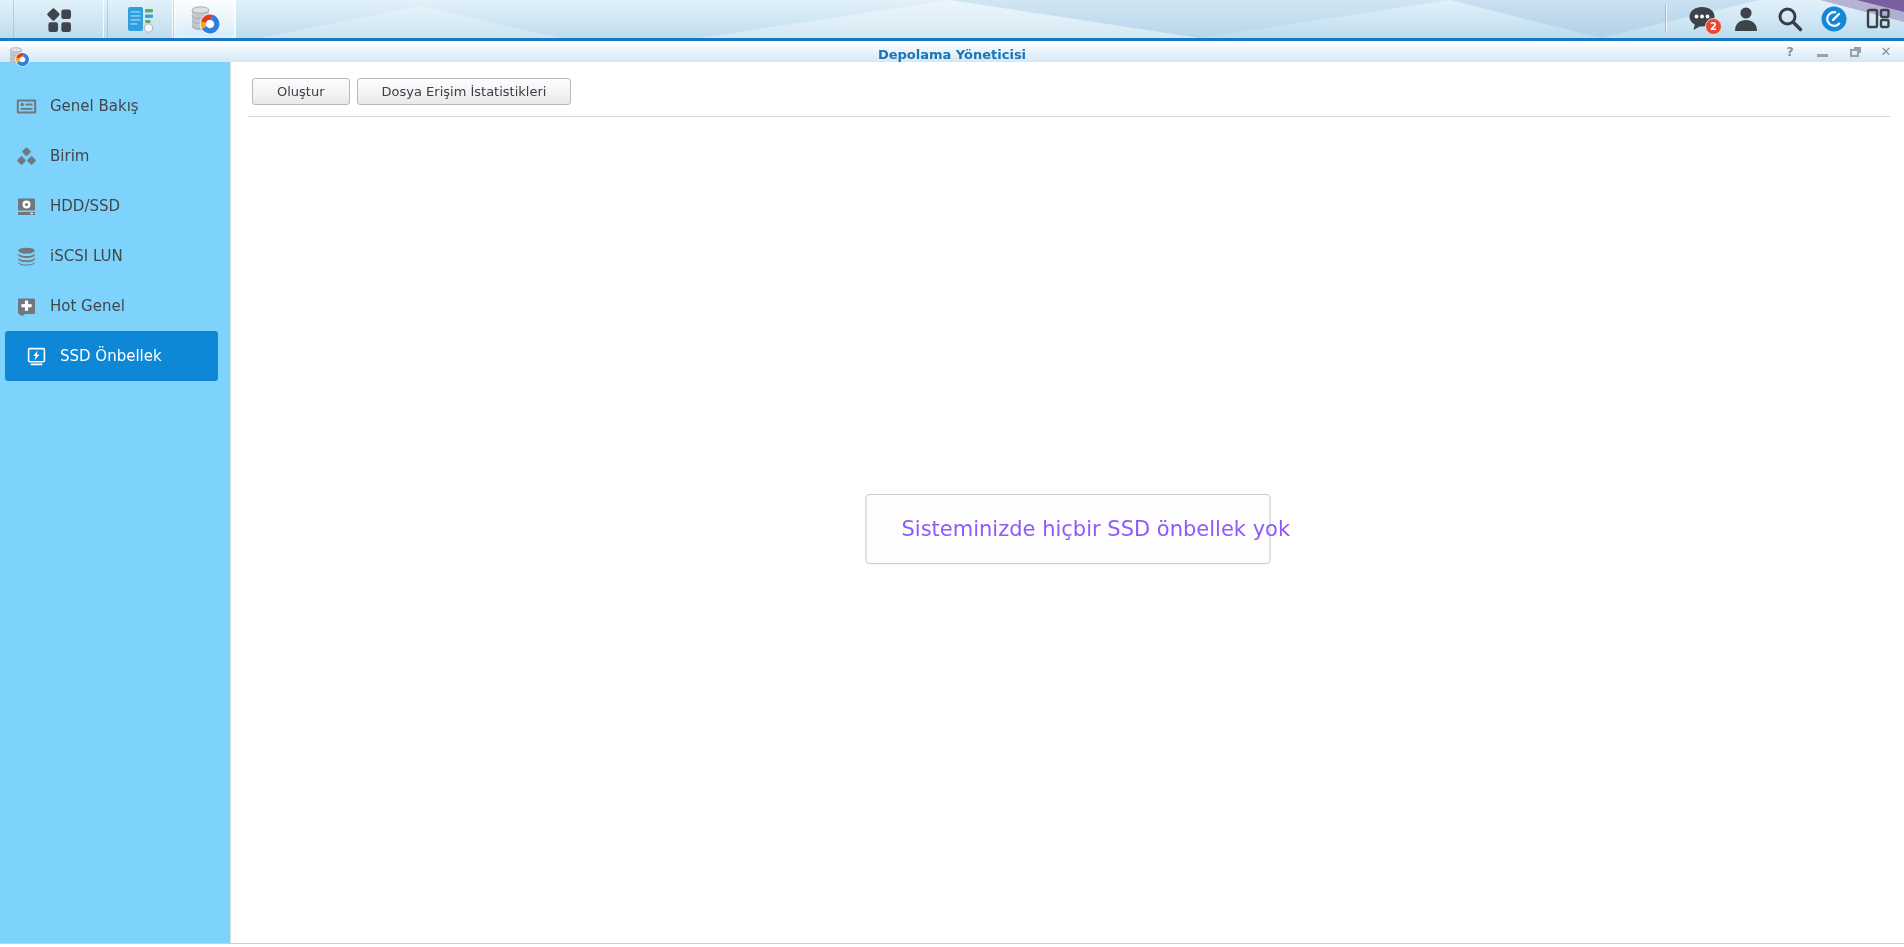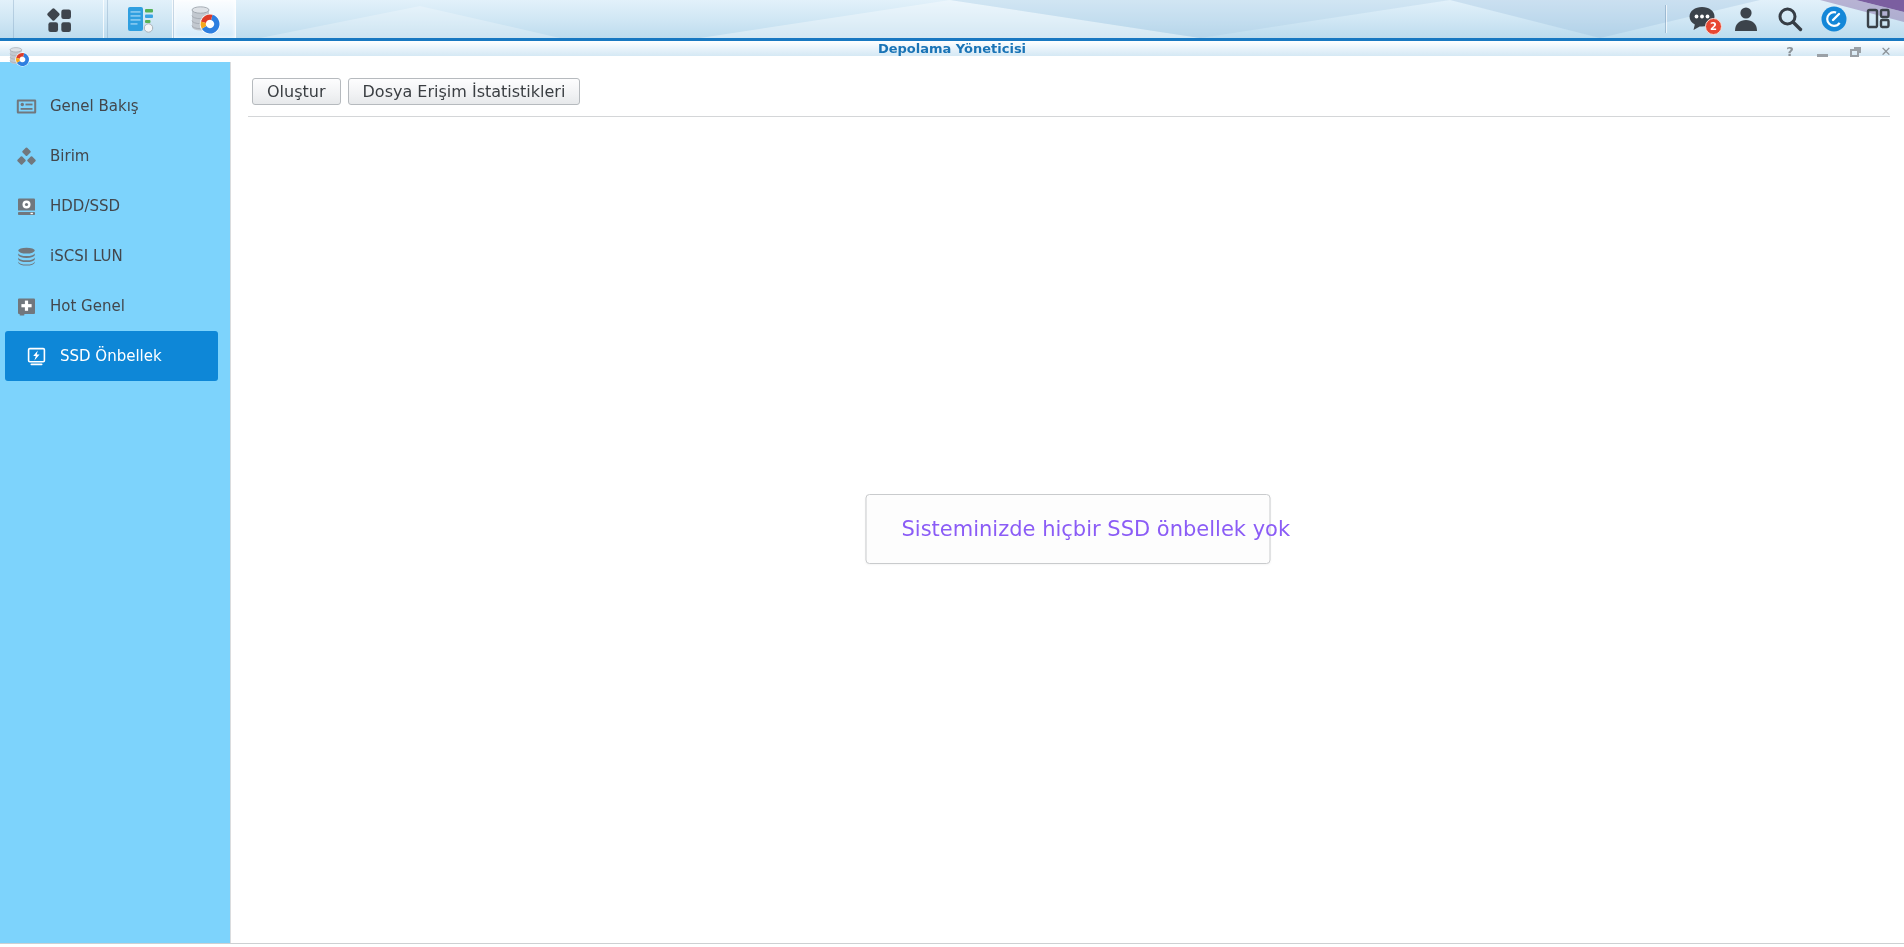--- a/index.html
+++ b/index.html
@@ -17,21 +17,21 @@
     box-shadow:inset 0 0 4px rgba(255,255,255,.9); }
   .tray { position:absolute; right:0; top:0; height:38px; display:flex; align-items:center; }
   .tray-sep { width:1px; height:28px; background:rgba(110,145,175,.45); margin-right:14px; box-shadow:1px 0 0 rgba(255,255,255,.7); }
   .tray-ic { position:relative; width:44px; height:38px; display:flex; align-items:center; justify-content:center; cursor:pointer; }
   .badge { position:absolute; right:2px; bottom:3px; min-width:17px; height:17px; border-radius:9px;
     background:#e84732; color:#fff; font-size:10px; font-weight:bold; display:flex; align-items:center; justify-content:center;
     border:1px solid #f8dcd6; padding:0 3px; }
 
   
   .window { position:absolute; top:41px; left:0; right:0; bottom:0; background:#fff; }
-  .titlebar { position:absolute; top:0; left:0; right:0; height:15px;
+  .titlebar { position:absolute; top:0; left:0; right:0; height:21px;
     background:linear-gradient(180deg,#ffffff 0%,#eaf4fb 45%,#d5e8f4 100%);
     display:flex; align-items:flex-end; justify-content:center; }
   .win-title { font-size:13px; font-weight:bold; color:#1a74b6; }
   .win-controls { position:absolute; right:10px; top:0; height:21px; display:flex; align-items:center; gap:16px; }
   .wc { width:16px; height:16px; display:flex; align-items:center; justify-content:center;
     color:#8b9298; font-size:13px; font-weight:bold; cursor:pointer; line-height:1; }
   .wc-min-bar { width:11px; height:3px; background:#9aa0a6; margin-top:7px; }
   .wc-restore-box { width:9px; height:8px; border:2px solid #9aa0a6; box-shadow:3px -3px 0 -1px #9aa0a6; margin:3px 0 0 0; }
   .app-mini-icon { position:absolute; left:8px; top:4px; z-index:9; }
 
@@ -42,21 +42,21 @@
     border-right:1px solid #dadcde; padding-top:19px; }
   .side-item { height:50px; display:flex; align-items:center; padding-left:16px; gap:13px;
     color:#43474c; font-size:15px; cursor:pointer; }
   .side-item .sicon { color:#71777d; display:flex; }
   .side-item.selected { background:#0e87d7; color:#ffffff; border-radius:3px; margin:0 12px 0 5px; padding-left:21px; }
   .side-item.selected .sicon { color:#ffffff; }
 
   
   .content { position:absolute; top:0; left:232px; right:0; bottom:0; background:#fff; }
   .toolbar { padding:16px 0 0 20px; display:flex; gap:7px; }
-  .btn { height:27px; padding:0 14px; font-size:16px; color:#3a3e42; cursor:pointer;
+  .btn { height:27px; padding:0 24px; font-size:13px; color:#3a3e42; cursor:pointer;
     background:linear-gradient(180deg,#fdfdfe 0%,#f1f2f4 60%,#e7e9eb 100%);
     border:1px solid #b6babe; border-radius:3px; font-family:inherit; }
   .toolbar-sep { height:1px; background:#d4d6d8; margin:11px 14px 0 16px; }
 
   .msg-box { position:absolute; top:432px; left:50%; transform:translateX(-50%);
     width:405px; height:70px; background:#fdfdfd; border:1px solid #c9cbcd; border-radius:4px;
     box-shadow:0 1px 2px rgba(0,0,0,.04); display:flex; align-items:center; padding:0 18px; gap:17px; }
   .msg-text { font-size:21px; color:#8b5cf6; white-space:nowrap; }
 </style>
 </head>

